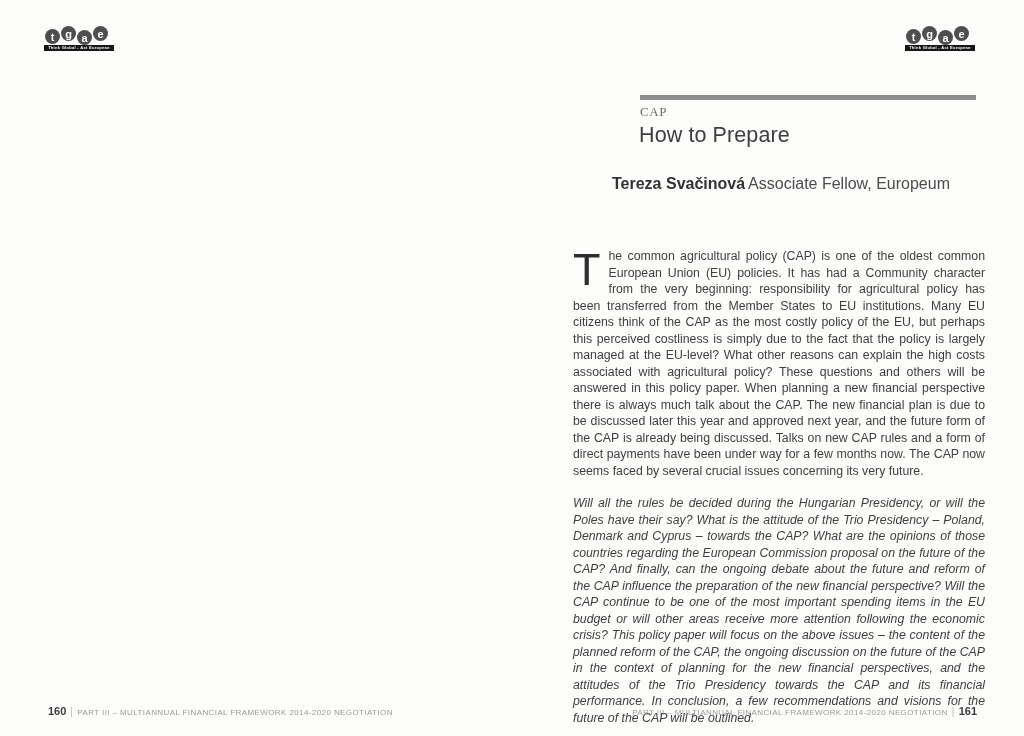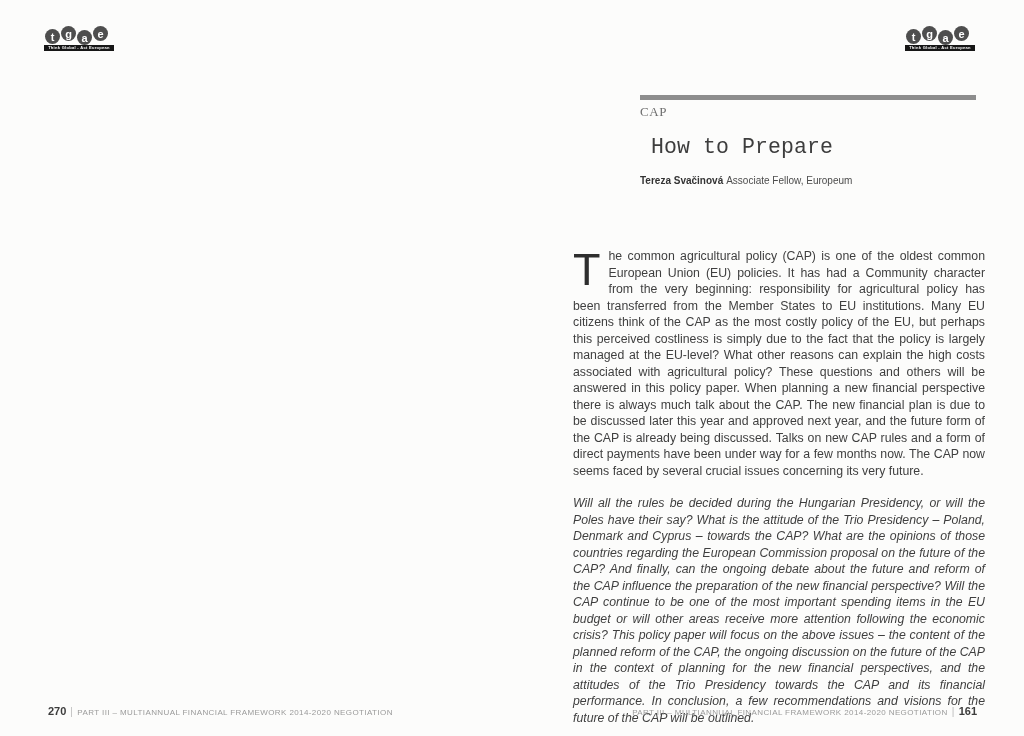--- a/index.html
+++ b/index.html
@@ -15,23 +15,23 @@
         font-size:11px; font-weight:bold; display:flex; align-items:center; justify-content:center;
         margin-right:1px; box-sizing:border-box; }
   .c0 { margin-top:3px; } .c1 { margin-top:0; } .c2 { margin-top:4px; } .c3 { margin-top:0; }
   .logo-bar { background:#161616; color:#ffffff; font-size:4px; font-weight:bold; height:6px;
               line-height:6px; text-align:center; letter-spacing:0.3px; white-space:nowrap;
               overflow:hidden; }
 
   
   .rule   { position:absolute; left:640px; top:95px; width:336px; height:5px; background:#8d8d8d; }
   .kicker { position:absolute; left:640px; top:104px; font-size:13px; letter-spacing:0.6px; color:#6e6e6e;font-family:Liberation Serif, serif; }
-  .title  { position:absolute; left:639px; top:124px; margin:12px; font-size:21.5px; line-height:23.5px;
-            font-weight:400; color:#3d3d3d; letter-spacing:0.1px;font-family:Liberation Mono, monospace; }
-  .byline { position:absolute; left:640px; top:175px; font-size:10px; color:#4c4c4c; }
+  .title  { position:absolute; left:639px; top:124px; margin:0; font-size:21.5px; line-height:23.5px;
+            font-weight:400; color:#3d3d3d; letter-spacing:0.1px; }
+  .byline { position:absolute; left:612px; top:175px; font-size:16px; color:#4c4c4c; }
   .author { font-weight:700; color:#333333; }
   .role   { margin-left:3px; }
 
   
   .body-col { position:absolute; left:573px; top:248px; width:412px; color:#3f3f3f;
               font-size:12.3px; line-height:16.5px; text-align:justify; }
   .body-col p { margin:0; }
   .dropcap { float:left; font-size:45px; line-height:37px; padding:3px 8px 0 0; color:#2e2e2e; }
   .p2 { margin-top:16px !important;font-style:italic; }
 
@@ -77,20 +77,20 @@
     <span class="author">Tereza Svačinová</span><span class="role">Associate Fellow, Europeum</span>
   </div>
 
   <div class="body-col">
     <p class="p1"><span class="dropcap">T</span><span>he common agricultural policy (CAP) is one of the oldest common European Union (EU) policies. It has had a Community character from the very beginning: responsibility for agricultural policy has been transferred from the Member States to EU institutions. Many EU citizens think of the CAP as the most costly policy of the EU, but perhaps this perceived costliness is simply due to the fact that the policy is largely managed at the EU-level? What other reasons can explain the high costs associated with agricultural policy? These questions and others will be answered in this policy paper. When planning a new financial perspective there is always much talk about the CAP. The new financial plan is due to be discussed later this year and approved next year, and the future form of the CAP is already being discussed. Talks on new CAP rules and a form of direct payments have been under way for a few months now. The CAP now seems faced by several crucial issues concerning its very future.</span></p>
     <p class="p2">Will all the rules be decided during the Hungarian Presidency, or will the Poles have their say? What is the attitude of the Trio Presidency – Poland, Denmark and Cyprus – towards the CAP? What are the opinions of those countries regarding the European Commission proposal on the future of the CAP? And finally, can the ongoing debate about the future and reform of the CAP influence the preparation of the new financial perspective? Will the CAP continue to be one of the most important spending items in the EU budget or will other areas receive more attention following the economic crisis? This policy paper will focus on the above issues – the content of the planned reform of the CAP, the ongoing discussion on the future of the CAP in the context of planning for the new financial perspectives, and the attitudes of the Trio Presidency towards the CAP and its financial performance. In conclusion, a few recommendations and visions for the future of the CAP will be outlined.</p>
 
   </div>
 
   <div class="footer footer-left">
-    <span class="pagenum">270</span><span class="fsep">|</span><span class="ftext">PART III – MULTIANNUAL FINANCIAL FRAMEWORK 2014-2020 NEGOTIATION</span>
+    <span class="pagenum">160</span><span class="fsep">|</span><span class="ftext">PART III – MULTIANNUAL FINANCIAL FRAMEWORK 2014-2020 NEGOTIATION</span>
   </div>
 
   <div class="footer footer-right">
     <span class="ftext">PART III – MULTIANNUAL FINANCIAL FRAMEWORK 2014-2020 NEGOTIATION</span><span class="fsep">|</span><span class="pagenum">161</span>
   </div>
 
 </div>
 
 </body></html>

